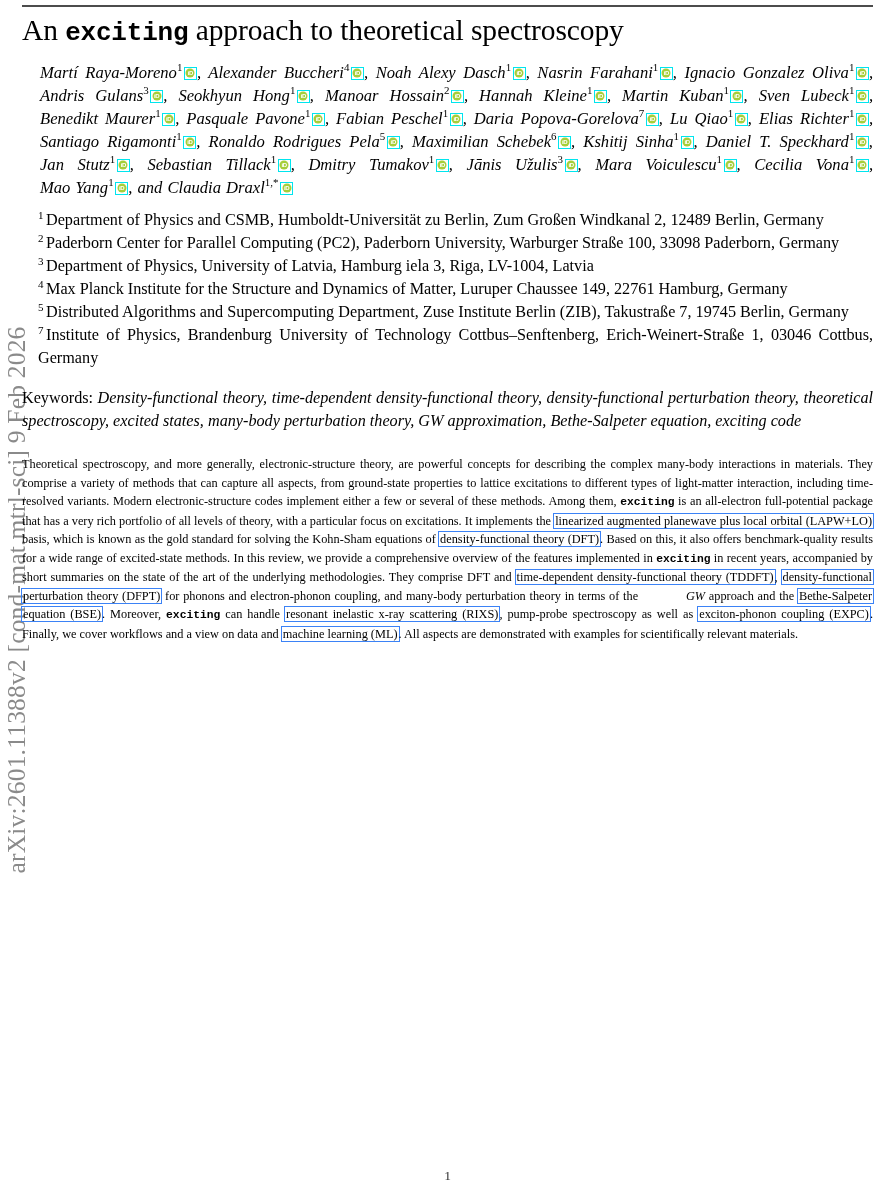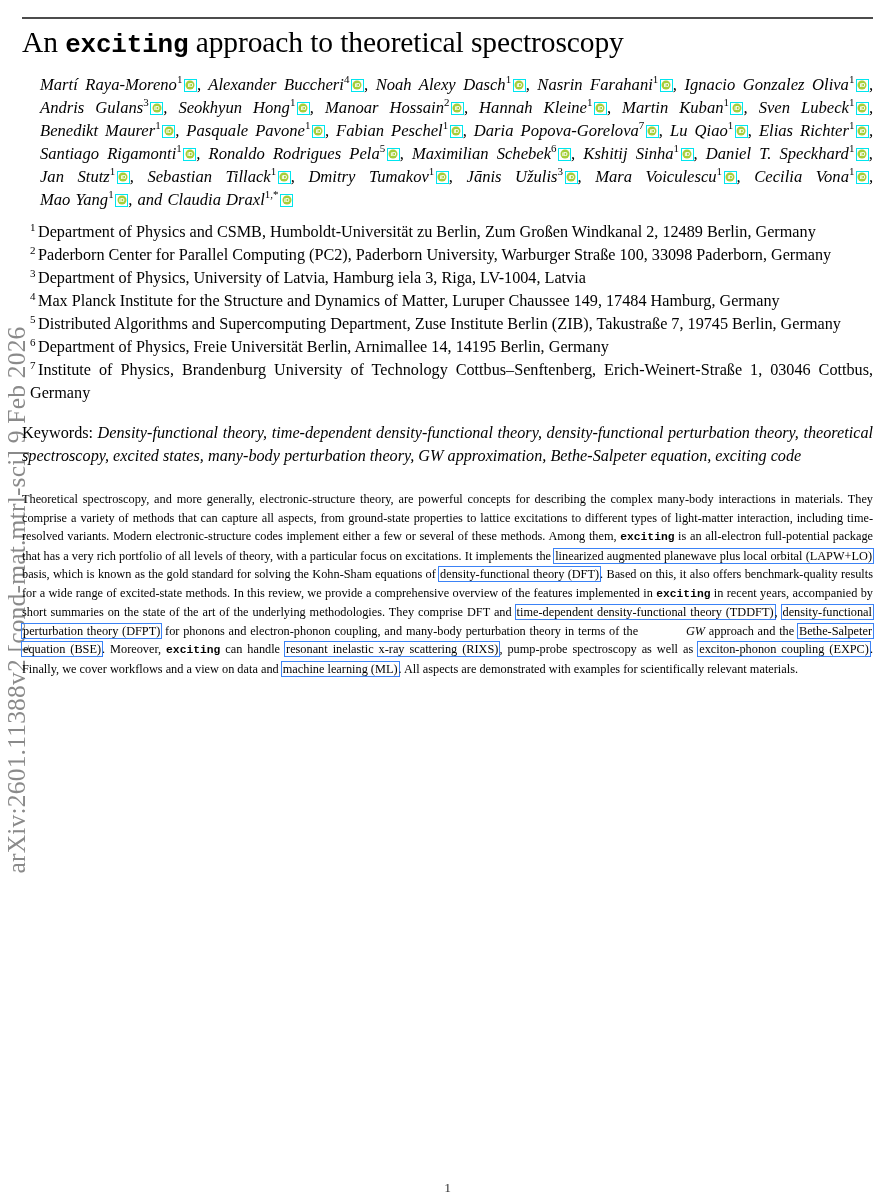--- a/index.html
+++ b/index.html
@@ -34,21 +34,21 @@
     font-family: "Liberation Serif", "DejaVu Serif", serif;
     font-size: 25.5px;
     letter-spacing: 0.2px;
     color: #8a8a8a;
   }
 
   
   #page {
     position: absolute;
     left: 22px;
-    top: 12px;
+    top: 0px;
     width: 851px;
     height: 856px;
   }
 
   #top-rule {
     position: absolute;
     left: 0;
     top: 5px;
     width: 851px;
     height: 2px;
@@ -122,21 +122,21 @@
     font-size: 6px;
     line-height: 9px;
     text-align: center;
     letter-spacing: -0.4px;
   }
 
   
   #affiliations {
     font-size: 16.2px;
     line-height: 1.42;
-    margin: 8px 0 0 8px;
+    margin: 8px 0 0 16px;
   }
   #affiliations .aff {
     text-align: justify;
     margin-bottom: 0px;
   }
   #affiliations .aff sup {
     font-size: 0.68em;
     vertical-align: super;
     line-height: 0;
     margin-right: 2.5px;
@@ -200,23 +200,22 @@
     <h1 id="title">
       <span>An </span><span class="mono">exciting</span><span> approach to theoretical spectroscopy</span>
     </h1>
 
     <div id="authors"><span class="author"><span>Martí Raya-Moreno</span><sup>1</sup><a class="orcid"><span class="disc">iD</span></a></span>, <span class="author"><span>Alexander Buccheri</span><sup>4</sup><a class="orcid"><span class="disc">iD</span></a></span>, <span class="author"><span>Noah Alexy Dasch</span><sup>1</sup><a class="orcid"><span class="disc">iD</span></a></span>, <span class="author"><span>Nasrin Farahani</span><sup>1</sup><a class="orcid"><span class="disc">iD</span></a></span>, <span class="author"><span>Ignacio Gonzalez Oliva</span><sup>1</sup><a class="orcid"><span class="disc">iD</span></a></span>, <span class="author"><span>Andris Gulans</span><sup>3</sup><a class="orcid"><span class="disc">iD</span></a></span>, <span class="author"><span>Seokhyun Hong</span><sup>1</sup><a class="orcid"><span class="disc">iD</span></a></span>, <span class="author"><span>Manoar Hossain</span><sup>2</sup><a class="orcid"><span class="disc">iD</span></a></span>, <span class="author"><span>Hannah Kleine</span><sup>1</sup><a class="orcid"><span class="disc">iD</span></a></span>, <span class="author"><span>Martin Kuban</span><sup>1</sup><a class="orcid"><span class="disc">iD</span></a></span>, <span class="author"><span>Sven Lubeck</span><sup>1</sup><a class="orcid"><span class="disc">iD</span></a></span>, <span class="author"><span>Benedikt Maurer</span><sup>1</sup><a class="orcid"><span class="disc">iD</span></a></span>, <span class="author"><span>Pasquale Pavone</span><sup>1</sup><a class="orcid"><span class="disc">iD</span></a></span>, <span class="author"><span>Fabian Peschel</span><sup>1</sup><a class="orcid"><span class="disc">iD</span></a></span>, <span class="author"><span>Daria Popova-Gorelova</span><sup>7</sup><a class="orcid"><span class="disc">iD</span></a></span>, <span class="author"><span>Lu Qiao</span><sup>1</sup><a class="orcid"><span class="disc">iD</span></a></span>, <span class="author"><span>Elias Richter</span><sup>1</sup><a class="orcid"><span class="disc">iD</span></a></span>, <span class="author"><span>Santiago Rigamonti</span><sup>1</sup><a class="orcid"><span class="disc">iD</span></a></span>, <span class="author"><span>Ronaldo Rodrigues Pela</span><sup>5</sup><a class="orcid"><span class="disc">iD</span></a></span>, <span class="author"><span>Maximilian Schebek</span><sup>6</sup><a class="orcid"><span class="disc">iD</span></a></span>, <span class="author"><span>Kshitij Sinha</span><sup>1</sup><a class="orcid"><span class="disc">iD</span></a></span>, <span class="author"><span>Daniel T. Speckhard</span><sup>1</sup><a class="orcid"><span class="disc">iD</span></a></span>, <span class="author"><span>Jan Stutz</span><sup>1</sup><a class="orcid"><span class="disc">iD</span></a></span>, <span class="author"><span>Sebastian Tillack</span><sup>1</sup><a class="orcid"><span class="disc">iD</span></a></span>, <span class="author"><span>Dmitry Tumakov</span><sup>1</sup><a class="orcid"><span class="disc">iD</span></a></span>, <span class="author"><span>Jānis Užulis</span><sup>3</sup><a class="orcid"><span class="disc">iD</span></a></span>, <span class="author"><span>Mara Voiculescu</span><sup>1</sup><a class="orcid"><span class="disc">iD</span></a></span>, <span class="author"><span>Cecilia Vona</span><sup>1</sup><a class="orcid"><span class="disc">iD</span></a></span>, <span class="author"><span>Mao Yang</span><sup>1</sup><a class="orcid"><span class="disc">iD</span></a></span>, <span class="author"><span>and Claudia Draxl</span><sup>1,*</sup><a class="orcid"><span class="disc">iD</span></a></span></div>
 
     <div id="affiliations">
         <div class="aff"><sup>1</sup><span>Department of Physics and CSMB, Humboldt-Universität zu Berlin, Zum Großen Windkanal 2, 12489 Berlin, Germany</span></div>
         <div class="aff"><sup>2</sup><span>Paderborn Center for Parallel Computing (PC2), Paderborn University, Warburger Straße 100, 33098 Paderborn, Germany</span></div>
         <div class="aff"><sup>3</sup><span>Department of Physics, University of Latvia, Hamburg iela 3, Riga, LV-1004, Latvia</span></div>
-        <div class="aff"><sup>4</sup><span>Max Planck Institute for the Structure and Dynamics of Matter, Luruper Chaussee 149, 17484 Hamburg, Germany</span></div>
+        <div class="aff"><sup>4</sup><span>Max Planck Institute for the Structure and Dynamics of Matter, Luruper Chaussee 149, 22761 Hamburg, Germany</span></div>
         <div class="aff"><sup>5</sup><span>Distributed Algorithms and Supercomputing Department, Zuse Institute Berlin (ZIB), Takustraße 7, 19745 Berlin, Germany</span></div>
-        <div class="aff"><sup>6</sup><span>Department of Physics, Freie Universität Berlin, Arnimallee 14, 14195 Berlin, Germany</span></div>
         <div class="aff"><sup>7</sup><span>Institute of Physics, Brandenburg University of Technology Cottbus–Senftenberg, Erich-Weinert-Straße 1, 03046 Cottbus, Germany</span></div>
       </div>
 
     <div id="keywords">
       <span class="kw-label">Keywords:</span>
       <span class="kw-body">Density-functional theory, time-dependent density-functional theory, density-functional perturbation theory, theoretical spectroscopy, excited states, many-body perturbation theory, GW approximation, Bethe-Salpeter equation, exciting code</span>
     </div>
 
     <div id="abstract">
       <span>Theoretical spectroscopy, and more generally, electronic-structure theory, are powerful concepts for describing the complex many-body interactions in materials. They comprise a variety of methods that can capture all aspects, from ground-state properties to lattice excitations to different types of light-matter interaction, including time-resolved variants. Modern electronic-structure codes implement either a few or several of these methods. Among them, </span><span class="mono">exciting</span><span> is an all-electron full-potential package that has a very rich portfolio of all levels of theory, with a particular focus on excitations. It implements the </span><a class="link-box">linearized augmented planewave plus local orbital (LAPW+LO)</a><span> basis, which is known as the gold standard for solving the Kohn-Sham equations of </span><a class="link-box">density-functional theory (DFT)</a><span>. Based on this, it also offers benchmark-quality results for a wide range of excited-state methods. In this review, we provide a comprehensive overview of the features implemented in </span><span class="mono">exciting</span><span> in recent years, accompanied by short summaries on the state of the art of the underlying methodologies. They comprise DFT and </span><a class="link-box">time-dependent density-functional theory (TDDFT)</a><span>, </span><a class="link-box">density-functional perturbation theory (DFPT)</a><span> for phonons and electron-phonon coupling, and many-body perturbation theory in terms of the </span><span class="mi">GW</span><span> approach and the </span><a class="link-box">Bethe-Salpeter equation (BSE)</a><span>. Moreover, </span><span class="mono">exciting</span><span> can handle </span><a class="link-box">resonant inelastic x-ray scattering (RIXS)</a><span>, pump-probe spectroscopy as well as </span><a class="link-box">exciton-phonon coupling (EXPC)</a><span>. Finally, we cover workflows and a view on data and </span><a class="link-box">machine learning (ML)</a><span>. All aspects are demonstrated with examples for scientifically relevant materials.</span>

